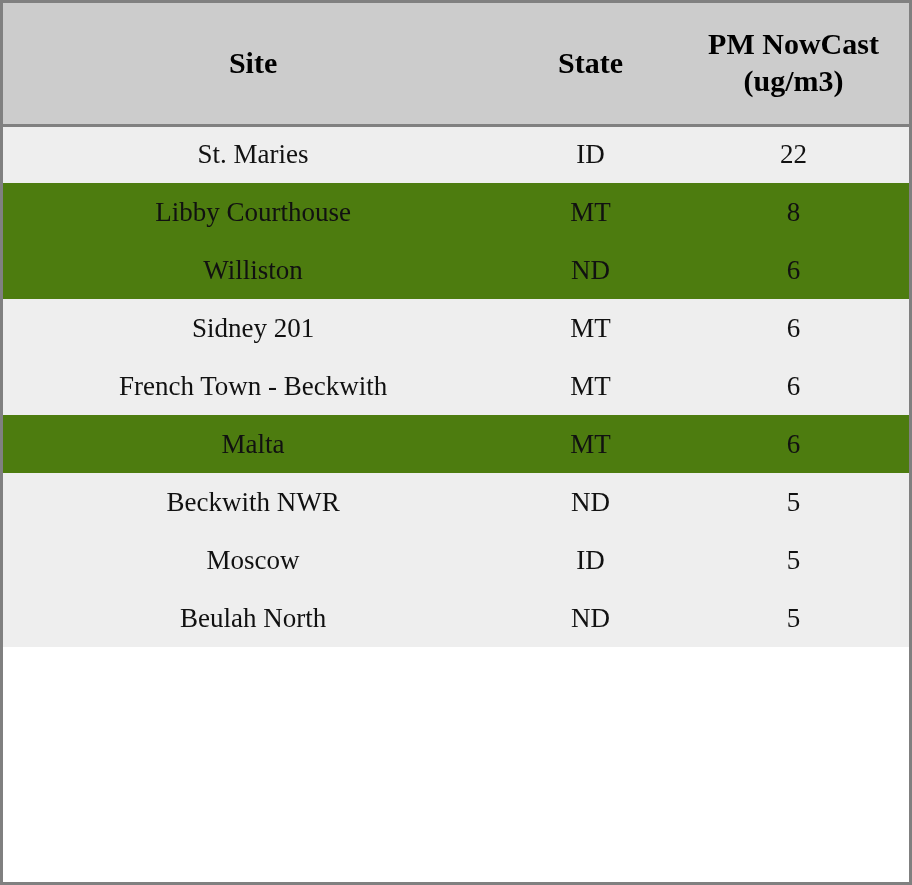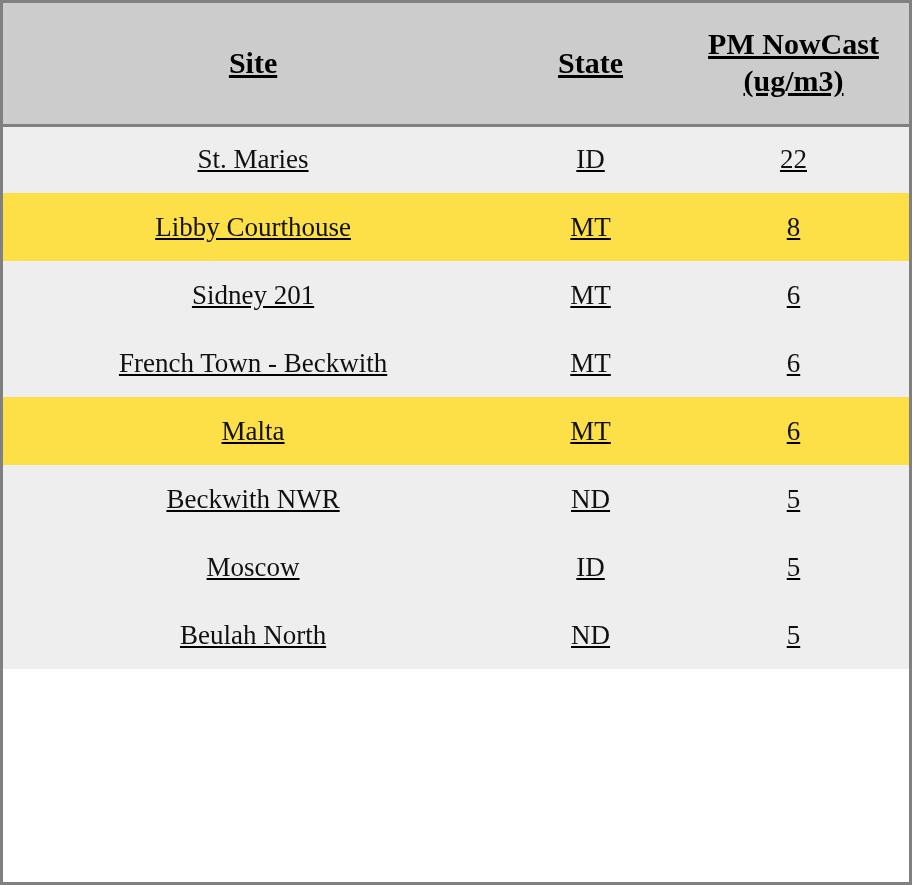--- a/index.html
+++ b/index.html
@@ -12,21 +12,20 @@
     height: 885px;
     font-family: "Liberation Serif", serif;
     overflow: hidden;
   }
   .table-wrap {
     width: 912px;
     height: 885px;
     box-sizing: border-box;
     border: 3px solid #808080;
     background: #ffffff;
-    text-decoration: underline;
   }
   table.data-table {
     width: 100%;
     border-collapse: collapse;
     table-layout: fixed;
   }
   table.data-table colgroup .col-site { width: 55.2%; }
   table.data-table colgroup .col-state { width: 19.3%; }
   table.data-table colgroup .col-value { width: 25.5%; }
 
@@ -44,33 +43,33 @@
     padding: 10px 6px 12px 6px;
     border-bottom: 3px solid #808080;
     height: 122px;
     box-sizing: border-box;
   }
   tbody td {
     font-size: 27px;
     color: #111111;
     text-align: center;
     vertical-align: middle;
-    height: 68px;
+    height: 58px;
     padding: 0 6px;
     box-sizing: border-box;
     border: none;
     white-space: nowrap;
     overflow: hidden;
     text-overflow: ellipsis;
   }
   tbody tr.odd-row td {
     background: #eeeeee;
   }
   tbody tr.even-row td {
-    background: #fde047;
+    background: #4d7c0f;
   }
 </style>
 </head>
 <body>
 
 <div class="table-wrap">
   <table class="data-table">
     <colgroup>
       <col class="col-site">
       <col class="col-state">
@@ -86,20 +85,25 @@
     <tbody>
       <tr class="odd-row">
         <td>St. Maries</td>
         <td>ID</td>
         <td>22</td>
       </tr>
       <tr class="even-row">
         <td>Libby Courthouse</td>
         <td>MT</td>
         <td>8</td>
+      </tr>
+      <tr class="even-row">
+        <td>Williston</td>
+        <td>ND</td>
+        <td>6</td>
       </tr>
       <tr class="odd-row">
         <td>Sidney 201</td>
         <td>MT</td>
         <td>6</td>
       </tr>
       <tr class="odd-row">
         <td>French Town - Beckwith</td>
         <td>MT</td>
         <td>6</td>

